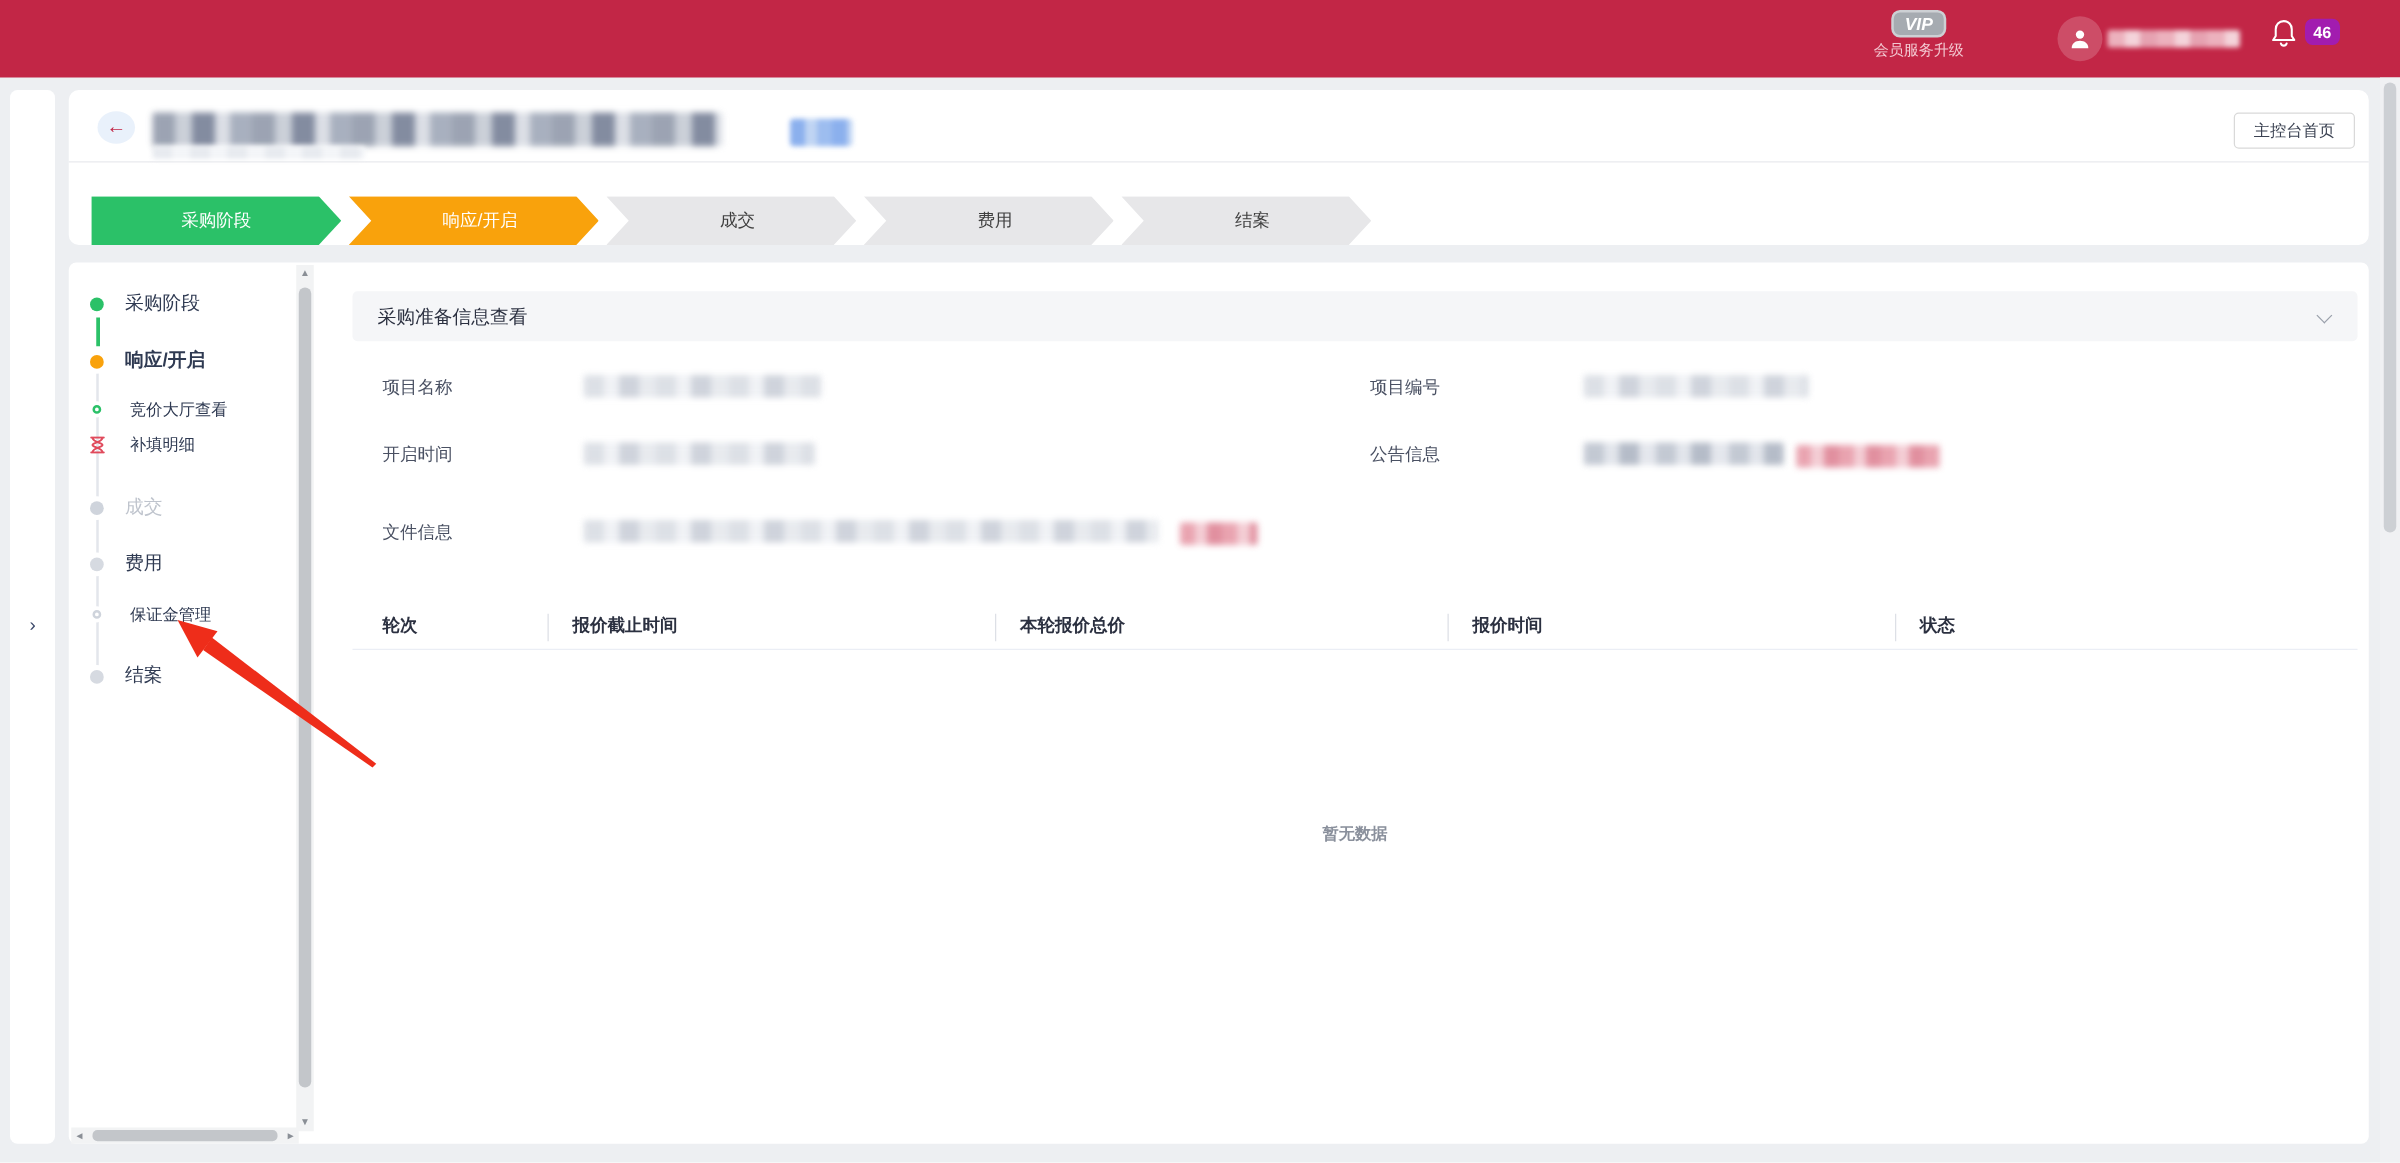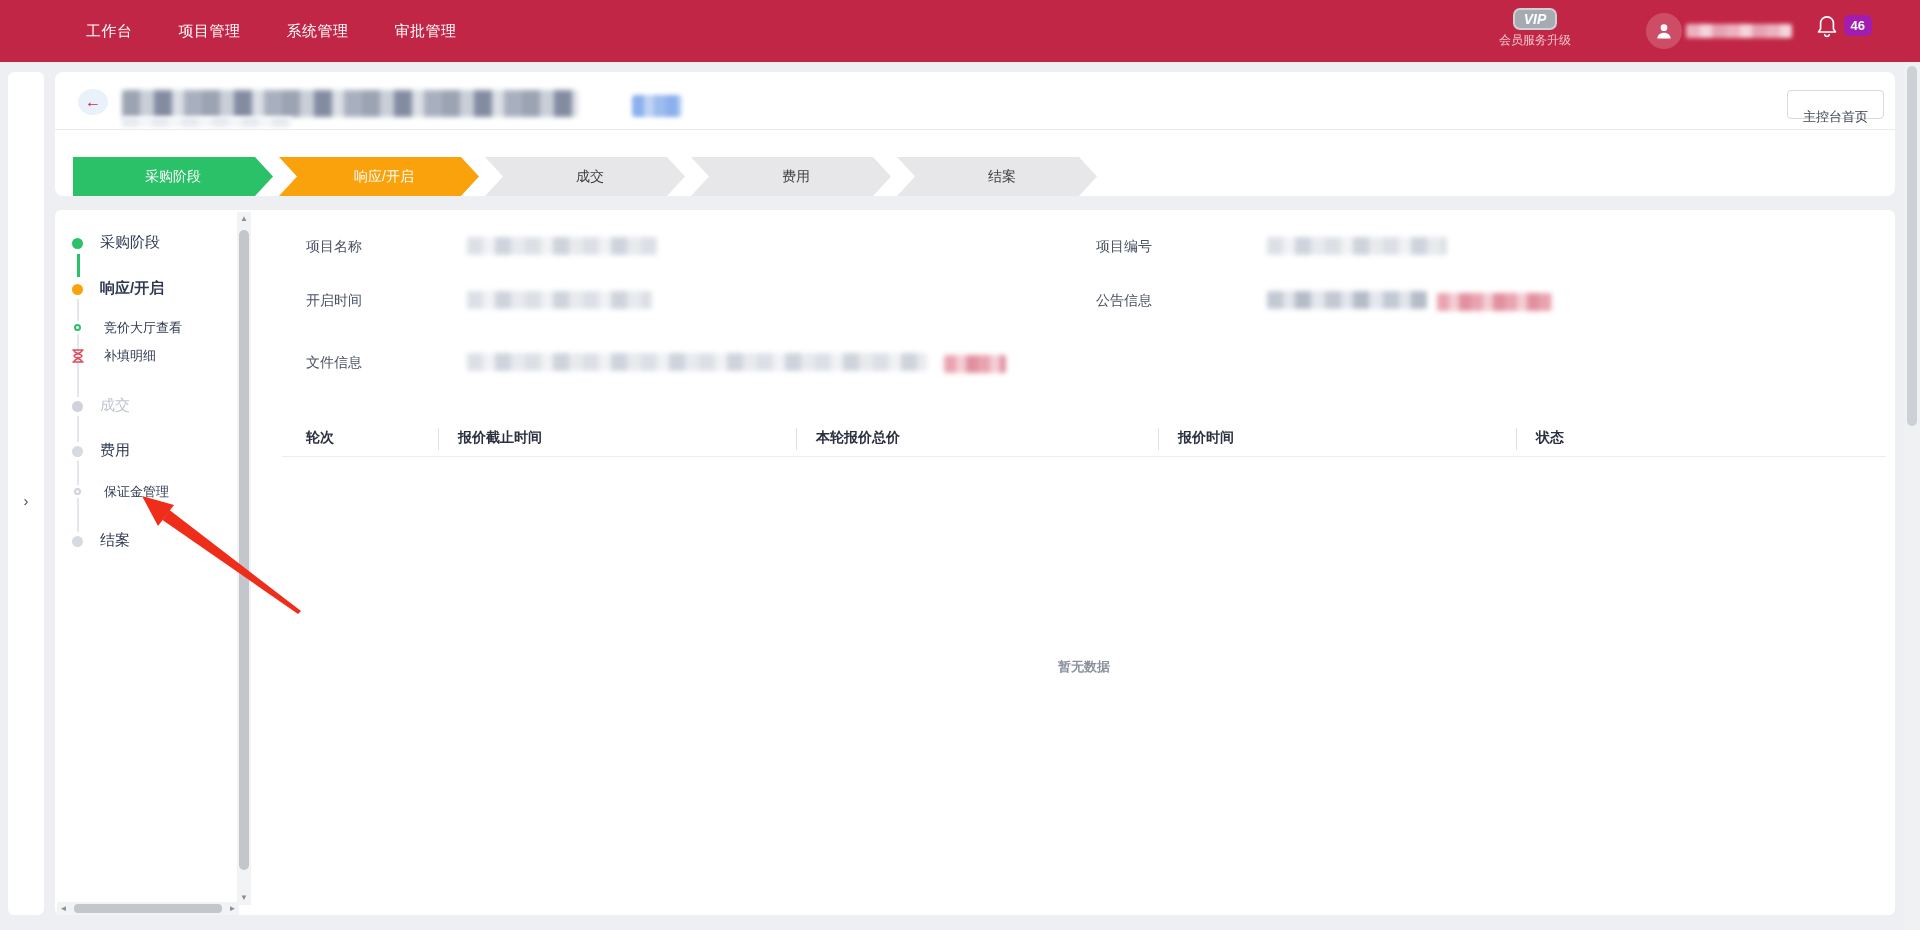--- a/index.html
+++ b/index.html
@@ -27,21 +27,21 @@
   
   .card-top { position:absolute; left:55px; top:72px; width:1840px; height:124px; background:#fff; border-radius:8px; }
   .card-header { position:absolute; left:0; top:0; width:100%; height:58px; border-bottom:1px solid #e9eaee; }
   .back-btn { position:absolute; left:23px; top:17px; width:30px; height:26px; border-radius:50%; background:#e9f1fb; color:#c22646; font-size:16px; line-height:26px; text-align:center; cursor:pointer; }
   .title-blur { position:absolute; left:67px; top:18px; width:456px; height:27px; border-radius:2px;
       background:repeating-linear-gradient(90deg,#8b94a6 0 18px,#c2c8d2 18px 32px,#6e7890 32px 50px,#d6dae2 50px 62px,#9aa3b4 62px 80px); filter:blur(2.5px); opacity:.85; }
   .title-blur-sub { position:absolute; left:67px; top:45px; width:170px; height:10px; border-radius:2px;
       background:repeating-linear-gradient(90deg,#e7eaef 0 16px,#f3f5f8 16px 30px); filter:blur(2px); }
   .tag-blur { position:absolute; left:577px; top:23px; width:50px; height:22px; border-radius:3px;
       background:repeating-linear-gradient(90deg,#7fa8ec 0 12px,#b9d0f2 12px 22px,#93b6ee 22px 34px); filter:blur(2px); opacity:.9; }
-  .home-btn { position:absolute; right:11px; top:18px; height:29px; padding:12px 15px; background:#fff; border:1px solid #d9d9d9; border-radius:4px; font-size:13px; color:#3b4252; line-height:27px; cursor:pointer; }
+  .home-btn { position:absolute; right:11px; top:18px; height:29px; padding:0 15px; background:#fff; border:1px solid #d9d9d9; border-radius:4px; font-size:13px; color:#3b4252; line-height:27px; cursor:pointer; }
 
   
   .steps { position:absolute; left:18px; top:85px; display:flex; gap:6px; }
   .step { width:200px; height:39px; display:flex; align-items:center; justify-content:center; font-size:14px; color:#3f3f3f; background:#e7e7e9; }
   .step-first { clip-path:polygon(0 0,182px 0,200px 50%,182px 100%,0 100%); }
   .step-mid { clip-path:polygon(0 0,182px 0,200px 50%,182px 100%,0 100%,18px 50%); padding-left:10px; }
   .step.done { background:#2bc168; color:#fff; }
   .step.active { background:#f9a20c; color:#fff; }
 
   
@@ -92,26 +92,20 @@
   .page-scrollbar .thumb { position:absolute; left:3px; top:4px; width:10px; height:360px; background:#cdd0d4; border-radius:5px; cursor:pointer; }
 
   svg { display:block; }
 </style>
 </head>
 <body>
 
 <div class="page">
 
   <header class="topbar">
-    <nav class="topnav">
-      <span class="nav-item">工作台</span>
-      <span class="nav-item">项目管理</span>
-      <span class="nav-item">系统管理</span>
-      <span class="nav-item">审批管理</span>
-    </nav>
     <div class="vip-wrap">
       <span class="vip-logo">VIP</span>
       <div class="vip-caption">会员服务升级</div>
     </div>
     <div class="avatar">
       <svg width="20" height="20" viewBox="0 0 24 24">
         <circle cx="12" cy="8" r="4" fill="#ffffff"></circle>
         <path d="M4 21c0-4.4 3.6-7 8-7s8 2.6 8 7z" fill="#ffffff"></path>
       </svg>
     </div>
@@ -185,20 +179,24 @@
       </div>
       <div class="hscroll">
         <div class="arrow" style="left:0;">◄</div>
         <div class="thumb"></div>
         <div class="arrow" style="right:0;">►</div>
       </div>
     </aside>
 
     <main class="content">
 
+      <div class="section-bar">
+        <span class="section-title">采购准备信息查看</span>
+        <span class="chevron-down"></span>
+      </div>
 
       <div class="fields">
         <span class="f-label" style="left:24px; top:28px;">项目名称</span>
         <div class="blur-val" style="left:185px; top:27px; width:190px;"></div>
 
         <span class="f-label" style="left:814px; top:28px;">项目编号</span>
         <div class="blur-val" style="left:985px; top:27px; width:180px;"></div>
 
         <span class="f-label" style="left:24px; top:82px;">开启时间</span>
         <div class="blur-val" style="left:185px; top:81px; width:185px;"></div>

